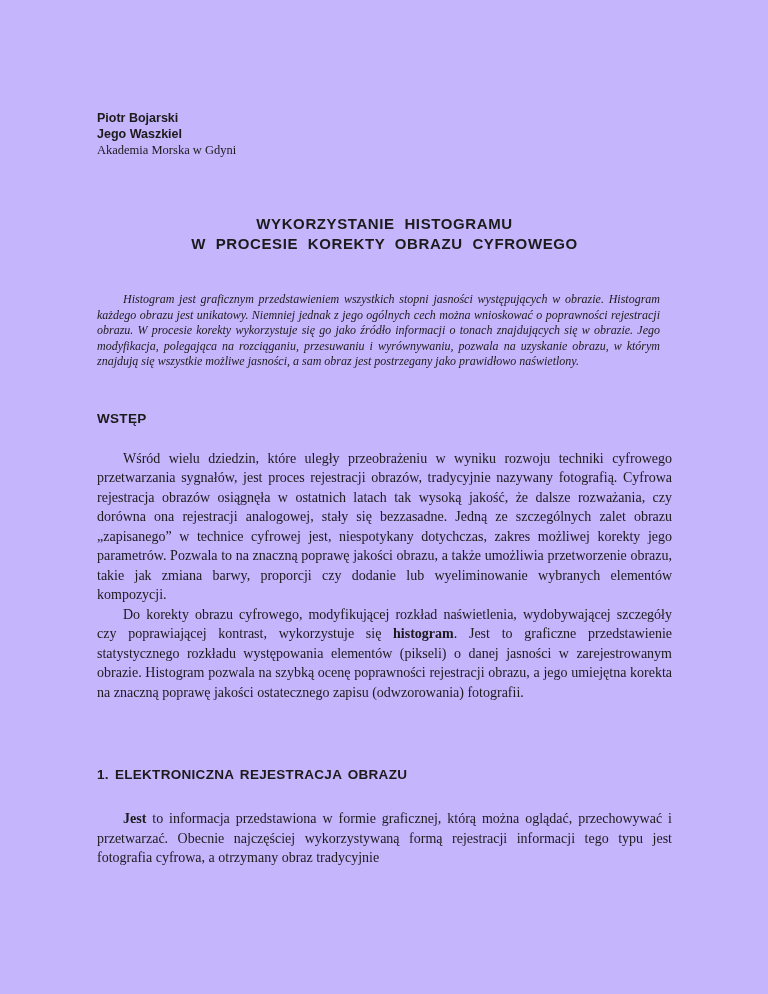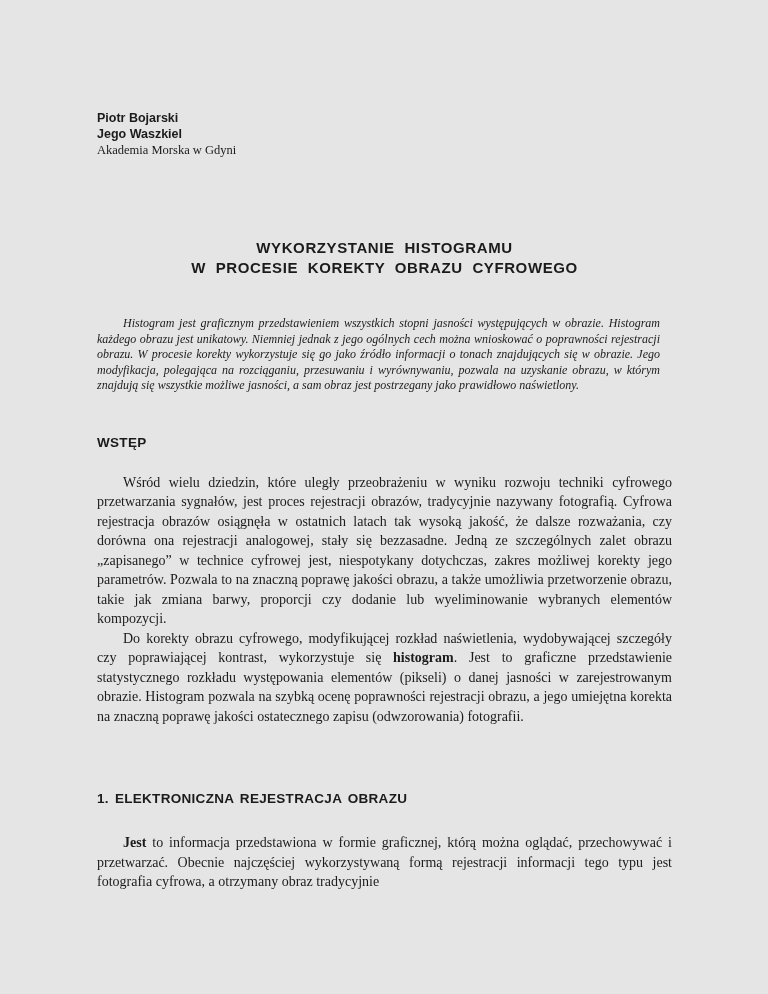--- a/index.html
+++ b/index.html
@@ -2,40 +2,40 @@
 <html><head>
 <meta charset="utf-8">
 <style>
   * { box-sizing: border-box; }
   html, body { margin: 0; padding: 0; background: #ffffff; }
 
   .page {
     width: 768px;
     height: 994px;
     margin: 0 auto;
-    background: #e5e5e5;
+    background: #c4b5fd;
     color: #1b1b1b;
     position: relative;
     overflow: hidden;
     padding: 110px 96px 0 97px;
     font-family: "Liberation Serif", serif;
   }
 
   
   .author-block {
     font-family: "Liberation Sans", sans-serif;
     font-size: 12.5px;
     line-height: 16px;
   }
   .author-name { font-weight: bold; }
   .affiliation { font-weight: normal; font-family: Liberation Serif, serif; }
 
   
   .paper-title {
-    margin: 80px 0 0 0;
+    margin: 56px 0 0 0;
     font-family: "Liberation Sans", sans-serif;
     font-weight: bold;
     font-size: 15px;
     line-height: 20px;
     text-align: center;
     letter-spacing: 0.6px;
     word-spacing: 5px;
   }
 
   

